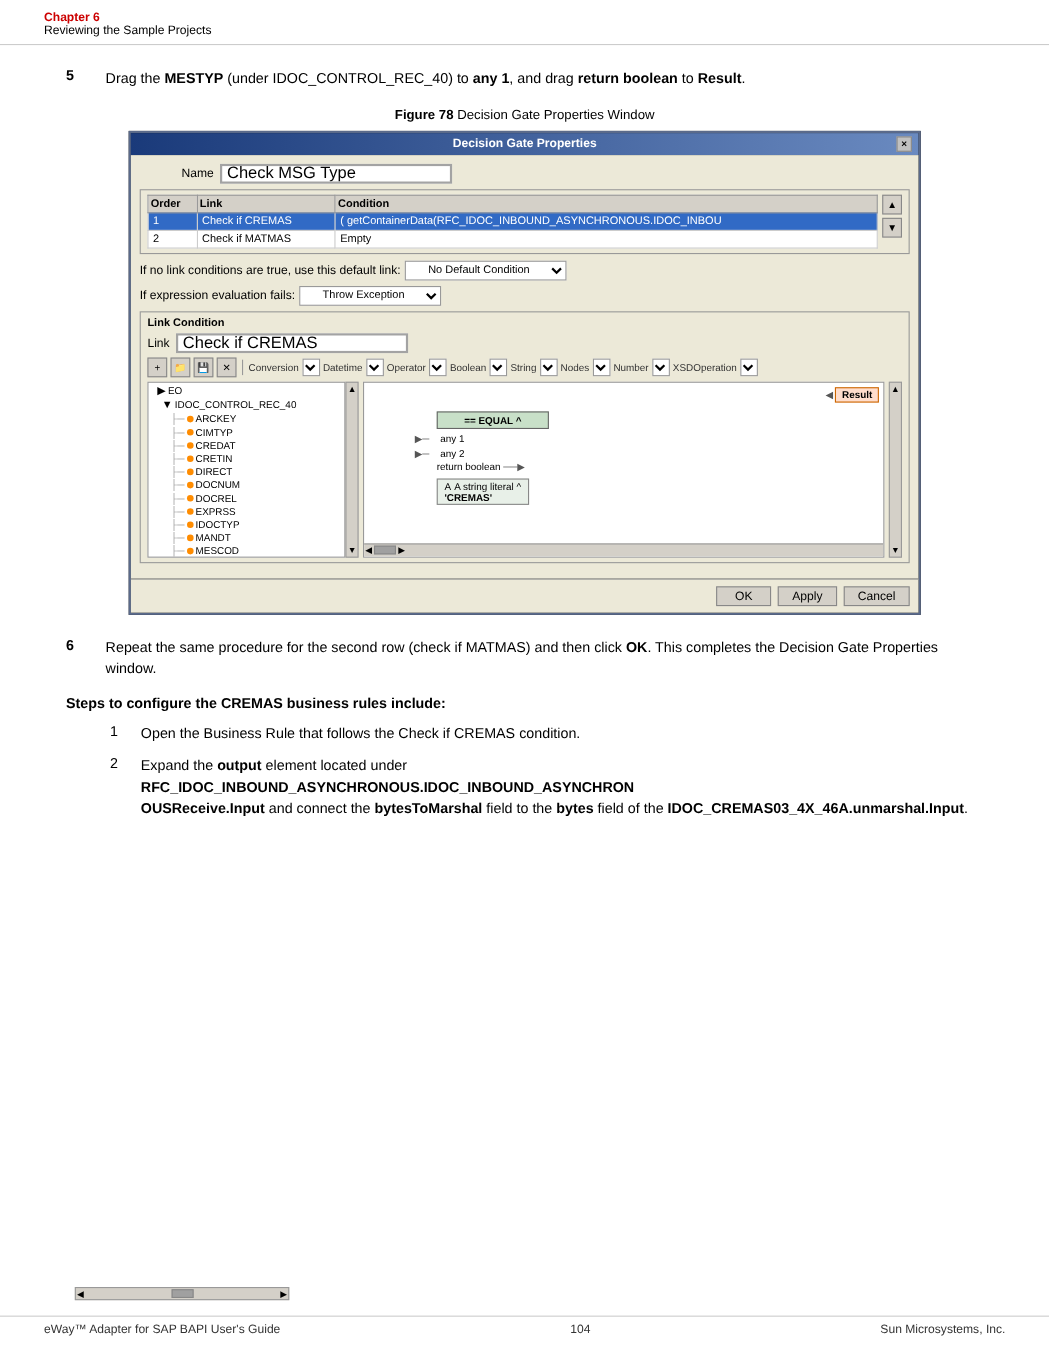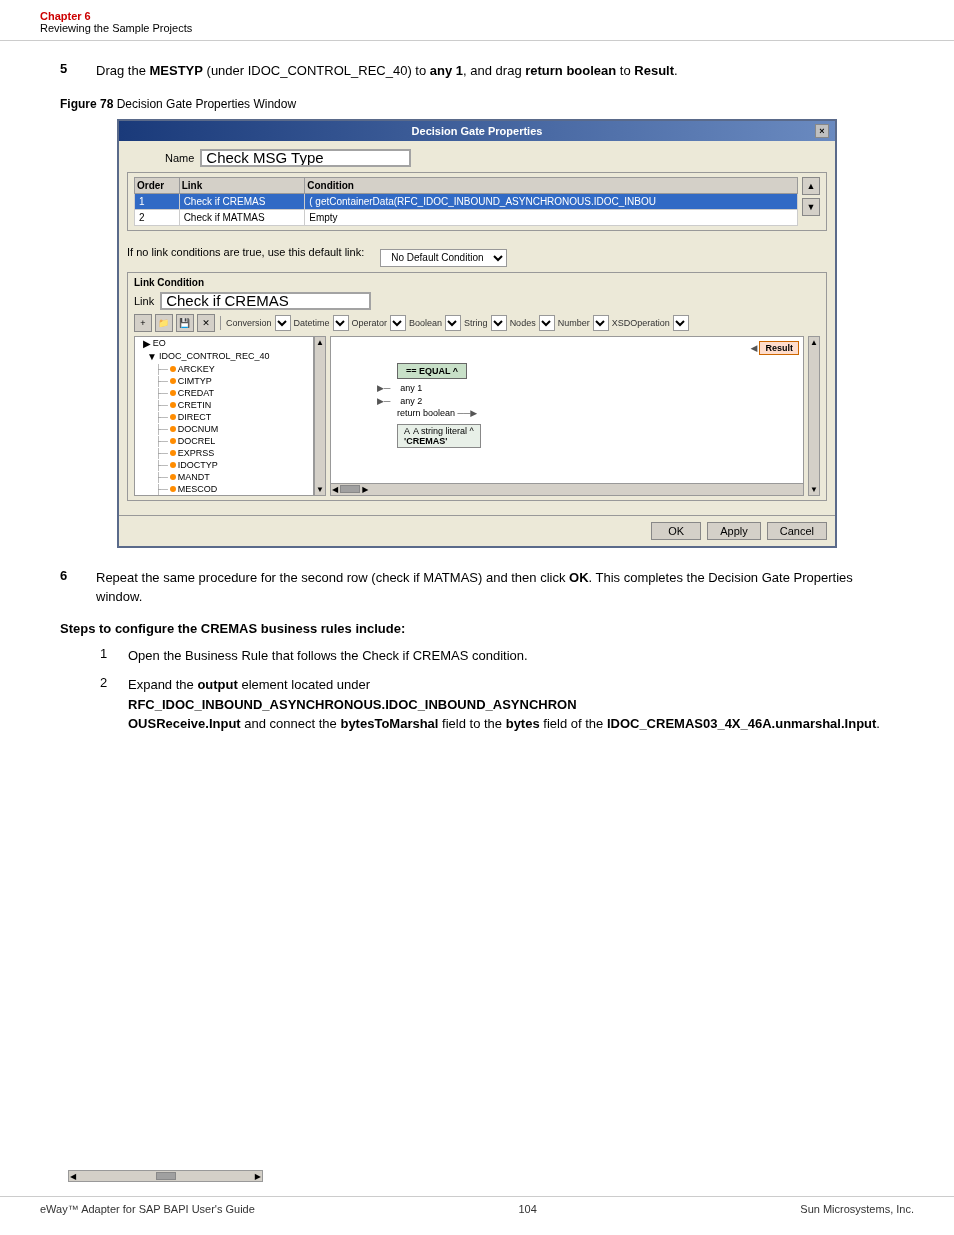--- a/index.html
+++ b/index.html
@@ -42,21 +42,21 @@
       color: #000;
     }
     .step-text {
       font-size: 13px;
       line-height: 1.5;
     }
     .step-text strong { font-weight: bold; }
 
     
     .figure-label {
-      text-align: left;
+      text-align: center;
       font-size: 12px;
       font-weight: bold;
       margin: 10px 0 8px 0;
     }
     .figure-label span { font-weight: normal; }
 
     
     .dialog-window {
       border: 2px solid #5a6a8a;
       background: #000000;
@@ -162,30 +162,29 @@
       font-size: 9px;
       cursor: pointer;
       display: flex;
       align-items: center;
       justify-content: center;
     }
     
     .dropdowns-row {
       display: flex;
       align-items: center;
-      gap: 16px;
+      gap: 4px;
       margin-bottom: 5px;
     }
     .small-select {
       border: 1px solid #999;
       background: #fff;
       font-size: 10px;
       height: 18px;
-      padding: 0 6px;
-      margin-top: 12px;
+      padding: 0 16px;
     }
     
     .link-cond-section {
       border: 1px solid #999;
       background: #ece9d8;
       padding: 4px 6px;
       margin-bottom: 6px;
     }
     .link-cond-title { font-size: 10px; font-weight: bold; margin-bottom: 4px; }
     .link-row { display: flex; align-items: center; gap: 6px; margin-bottom: 4px; }
@@ -360,20 +359,26 @@
         </div>
       </div>
 
       <div class="dropdowns-row">
         <span>If no link conditions are true, use this default link:</span>
         <select class="small-select">
           <option>No Default Condition</option>
         </select>
       </div>
 
+      <div class="dropdowns-row">
+        <span>If expression evaluation fails:</span>
+        <select class="small-select">
+          <option>Throw Exception</option>
+        </select>
+      </div>
 
       <div class="link-cond-section">
         <div class="link-cond-title">Link Condition</div>
         <div class="link-row">
           <span>Link</span>
           <input type="text" class="dialog-input" value="Check if CREMAS" style="min-width: 200px;">
         </div>
 
         <div class="toolbar-row">
           <button class="toolbar-btn">+</button>
@@ -491,21 +496,21 @@
 
           <div class="expr-panel">
             <div style="position:relative; padding:6px; font-size:9px;">
 
               <div style="position:absolute; top:4px; right:4px; display:flex; align-items:center; gap:2px;">
                 <span style="font-size:9px; color:#555;">◀</span>
                 <span style="background:#ffddcc; border:1px solid #cc6600; padding:1px 5px; font-size:9px; font-weight:bold;">Result</span>
               </div>
 
               <div style="margin-top:20px; margin-left:60px;">
-                <div style="display:inline-block; border:1px solid #666; background:#c8e0c8; padding:2px 8px; font-size:9px; font-weight:bold;">== EQUAL ^</div>
+                <div style="display:inline-block; border:1px solid #666; background:#c8e0c8; padding:2px 24px; font-size:9px; font-weight:bold;">== EQUAL ^</div>
               </div>
 
               <div style="display:flex; align-items:center; margin-top:4px; margin-left:40px;">
                 <span style="font-size:9px; color:#555;">▶─</span>
                 <span style="margin-left:10px; font-size:9px;">any 1</span>
               </div>
 
               <div style="display:flex; align-items:center; margin-top:3px; margin-left:40px;">
                 <span style="font-size:9px; color:#555;">▶─</span>
                 <span style="margin-left:10px; font-size:9px;">any 2</span>

